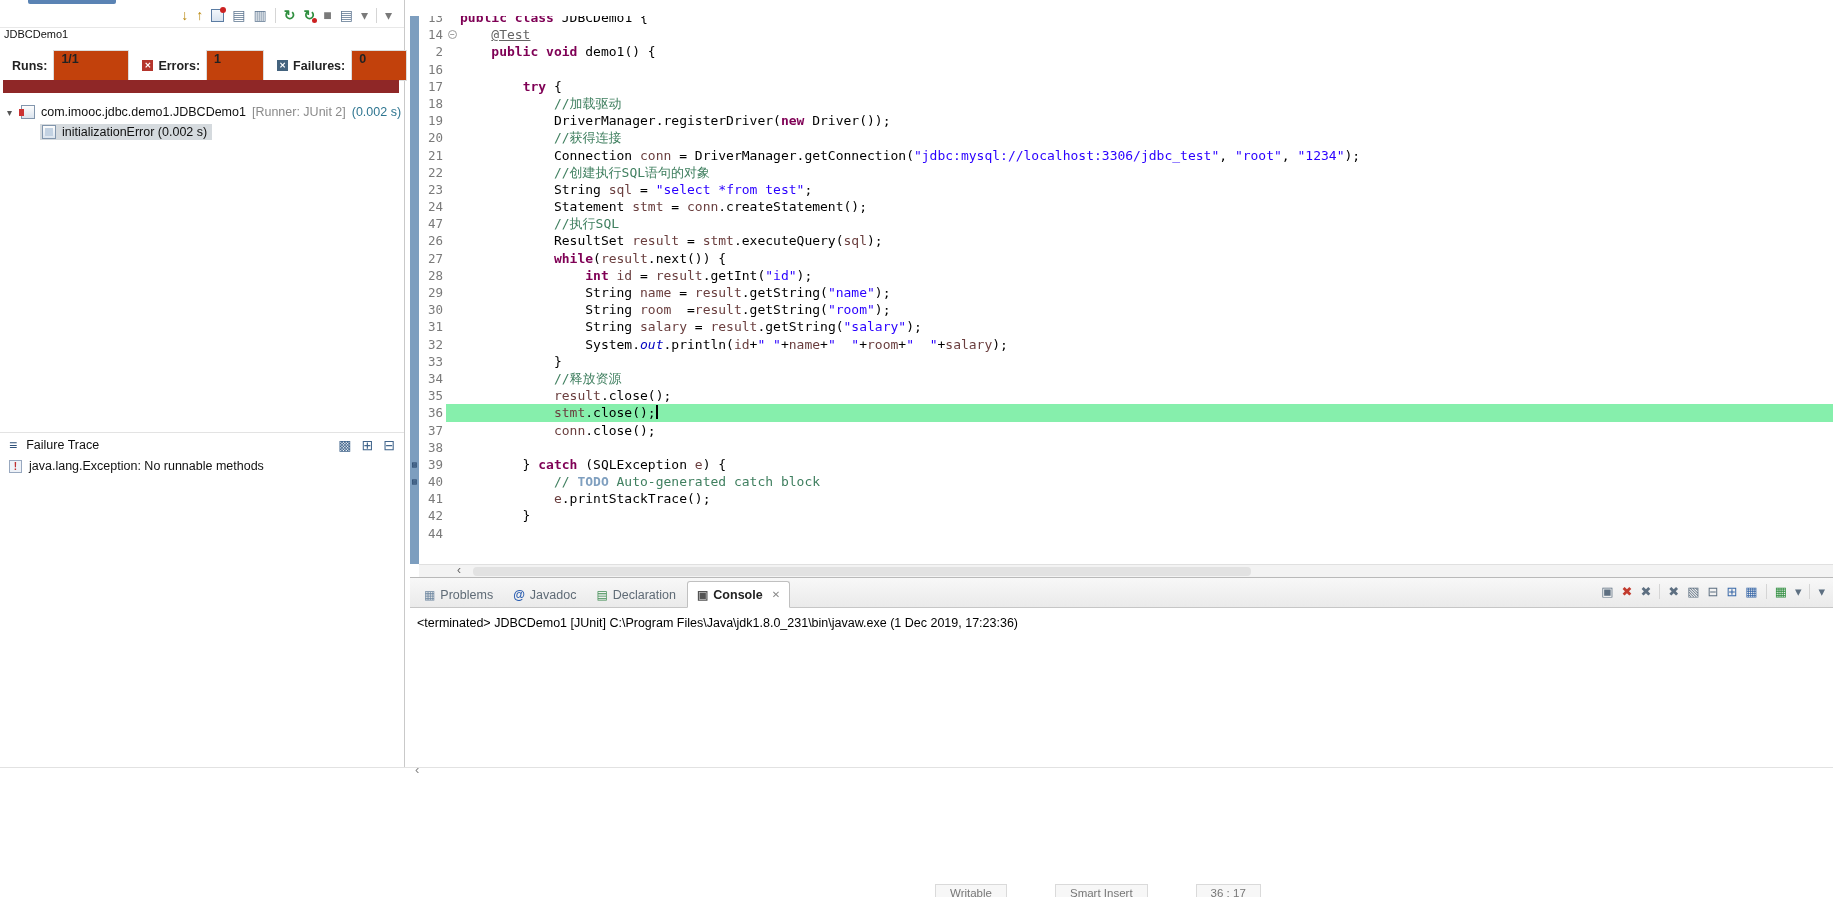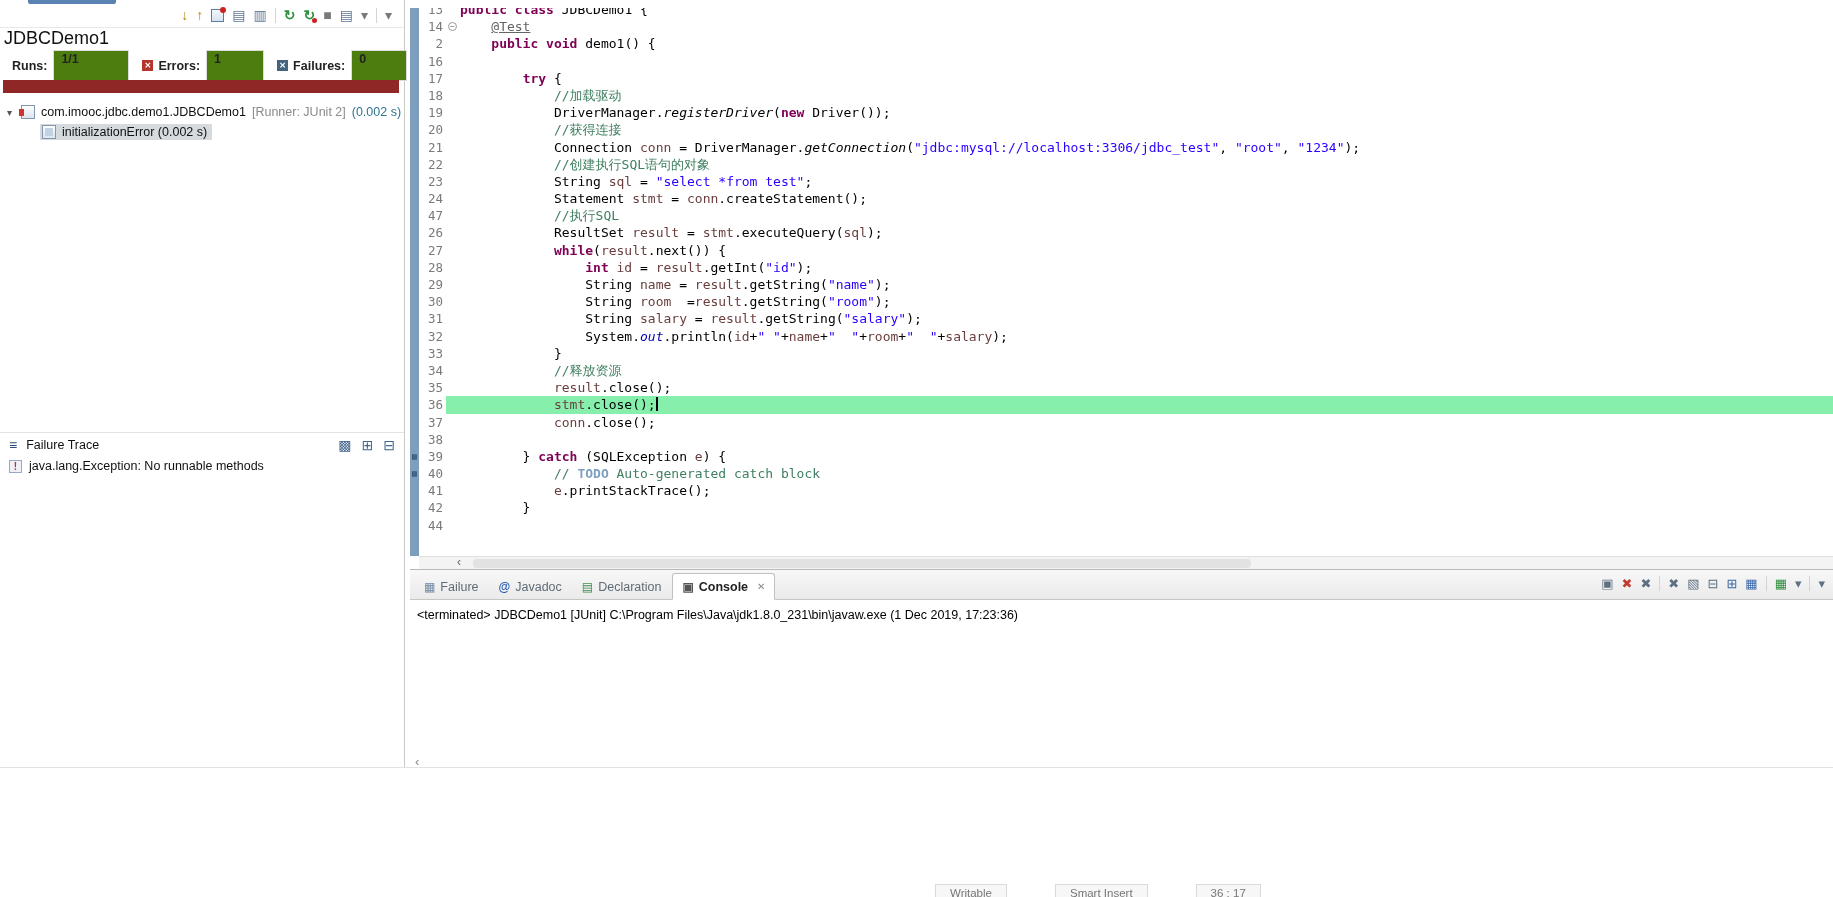--- a/index.html
+++ b/index.html
@@ -13,25 +13,25 @@
   .tb-ic { font-size:14px; line-height:16px; color:#5d7590; }
   .ic-gold { color:#b8860b; font-weight:bold; }
   .ic-green { color:#2f8f3f; font-weight:bold; }
   .ic-gray { color:#7a7a7a; }
   .sep { width:1px; height:15px; background:#d5d5d5; }
   .ic-comp { position:relative; width:13px; height:13px; border:1px solid #5b7ca3; background:linear-gradient(#f3f7fb,#d8e3ef); display:inline-block; }
   .ic-comp.dot-red::after { content:""; position:absolute; right:-3px; top:-3px; width:6px; height:6px; border-radius:50%; background:#cc2222; }
   .rerun-failed { position:relative; }
   .rerun-failed::after { content:""; position:absolute; right:-2px; bottom:0; width:5px; height:5px; border-radius:50%; background:#cc2222; }
   .toolbar-rule { position:absolute; top:27px; left:0; right:0; height:1px; background:#e8e8e8; }
-  .junit-title { position:absolute; top:28px; left:4px; font-size:18px; color:#111; }
+  .junit-title { position:absolute; top:28px; left:4px; font-size:11px; color:#111; }
 
   .counters { position:absolute; top:50px; left:12px; display:flex; align-items:center; font-size:12.5px; color:#222;font-weight:bold; }
   .counter-label { margin-right:6px; white-space:nowrap; }
-  .counter-box { background:#4d7c0f; border:1px solid #dcdcdc; height:31px; line-height:17px; padding:0 7px; margin-right:13px; }
+  .counter-box { background:#c2410c; border:1px solid #dcdcdc; height:31px; line-height:17px; padding:0 7px; margin-right:13px; }
   .box-runs { min-width:76px; } .box-err { min-width:58px; } .box-fail { min-width:56px; margin-right:0; }
   .mini-ic { width:11px; height:11px; margin-right:5px; position:relative; display:inline-block; flex:none; }
   .mini-err { background:#b5352c; } .mini-fail { background:#44637e; }
   .mini-ic::after { content:"\2715"; position:absolute; left:0; top:0; width:11px; height:11px; color:#fff; font-size:8px; line-height:11px; text-align:center; }
 
   .progress { position:absolute; top:80px; left:3px; width:396px; height:13px; background:#8f2727; }
 
   .tree { position:absolute; top:102px; left:0; right:0; }
   .tree-row { height:20px; display:flex; align-items:center; font-size:12.5px; color:#111; white-space:nowrap; }
   .row-suite { padding-left:7px; }
@@ -46,40 +46,40 @@
 
   .ft-header { position:absolute; top:432px; left:0; right:0; height:24px; display:flex; align-items:center; padding:0 9px; border-top:1px solid #e3e3e3; }
   .ft-menu-ic { color:#30527a; font-size:14px; margin-right:9px; }
   .ft-title { font-size:12.5px; color:#111; }
   .ft-actions { margin-left:auto; display:flex; gap:10px; }
   .ft-actions span { font-size:14px; color:#41658c; }
   .ft-item { position:absolute; top:459px; left:9px; display:flex; align-items:center; font-size:12.5px; color:#111; }
   .exc-ic { width:13px; height:13px; margin-right:7px; border:1px solid #98a8bf; background:#eef2f8; color:#c03030; font-weight:bold; font-size:10px; text-align:center; line-height:11px; flex:none; }
 
   
-  .right { position:absolute; left:410px; top:8px; width:1423px; height:709px; }
+  .right { position:absolute; left:410px; top:16px; width:1423px; height:709px; }
 
   .editor { position:absolute; left:0; top:0; right:0; height:561px; background:#fff; overflow:hidden; }
   .ed-strip { position:absolute; left:0; top:0; width:9px; height:548px; background:#7d9ebf; }
   #code-lines { position:absolute; left:0; top:-7px; right:0; }
   .code-row { display:flex; height:17.2px; line-height:17.2px; font-family:"DejaVu Sans Mono", monospace; font-size:13px; white-space:pre; }
   .marker-cell { width:9px; flex:none; font-size:8px; line-height:17px; color:#1f3d63; text-align:center; overflow:hidden; }
   .lnum { width:27px; flex:none; text-align:right; color:#7a7a7a; padding-right:3px; font-size:12.5px; font-family:"DejaVu Sans Mono", monospace; }
   .fold { width:14px; flex:none; position:relative; }
   .fold-circle { position:absolute; left:2px; top:4px; width:9px; height:9px; border:1px solid #9a9a9a; border-radius:50%; color:#777; font-size:8px; line-height:7px; text-align:center; background:#fff; }
   .code-text { flex:1; }
   .row-hl .code-text, .row-hl .fold { background:#86efac; }
   .caret { display:inline-block; width:2px; height:14px; background:#000; vertical-align:-2px; }
   .tok-p { color:#000; }
   .tok-kw { color:#7f0055; font-weight:bold; }
   .tok-str { color:#2a00ff; }
   .tok-com { color:#3f7f5f; }
   .tok-todo { color:#7f9fbf; font-weight:bold; }
   .tok-var { color:#6a3e3e; }
-  .tok-sm { color:#000; font-style:italic; }
+  .tok-sm { color:#000; }
   .tok-sf { color:#0000c0; font-style:italic; }
   .tok-ann { color:#646464;text-decoration:underline; }
 
   .ed-hscroll { position:absolute; left:9px; right:0; bottom:0; height:13px; background:#f3f3f3; border-top:1px solid #e0e0e0; }
   .ed-hscroll .arrow { position:absolute; left:38px; top:-2px; color:#666; font-size:12px; }
   .ed-hthumb { position:absolute; left:54px; top:2px; width:55%; height:9px; background:#e2e2e2; border-radius:4px; }
 
   .console { position:absolute; left:0; right:0; top:561px; height:206px; border-top:1px solid #b9b9b9; background:#fff; }
   .tabbar { position:relative; height:30px; background:linear-gradient(#f8f8f8,#eaeaea); border-bottom:1px solid #c6c6c6; display:flex; align-items:flex-end; padding-left:5px; }
   .tab { display:flex; align-items:center; gap:5px; height:25px; padding:0 9px; font-size:12.5px; color:#5f6b76; margin-right:2px; white-space:nowrap; }
@@ -212,21 +212,21 @@
       <div class="ed-hscroll">
         <span class="arrow">‹</span>
         <span class="ed-hthumb"></span>
       </div>
     </div>
 
     <div class="console">
       <div class="tabbar">
         <span class="tab">
           <span class="t-ic t-ic-problems">▦</span>
-          <span>Failure</span>
+          <span>Problems</span>
         </span>
         <span class="tab">
           <span class="t-ic t-ic-javadoc">@</span>
           <span>Javadoc</span>
         </span>
         <span class="tab">
           <span class="t-ic t-ic-declaration">▤</span>
           <span>Declaration</span>
         </span>
         <span class="tab tab-active">

